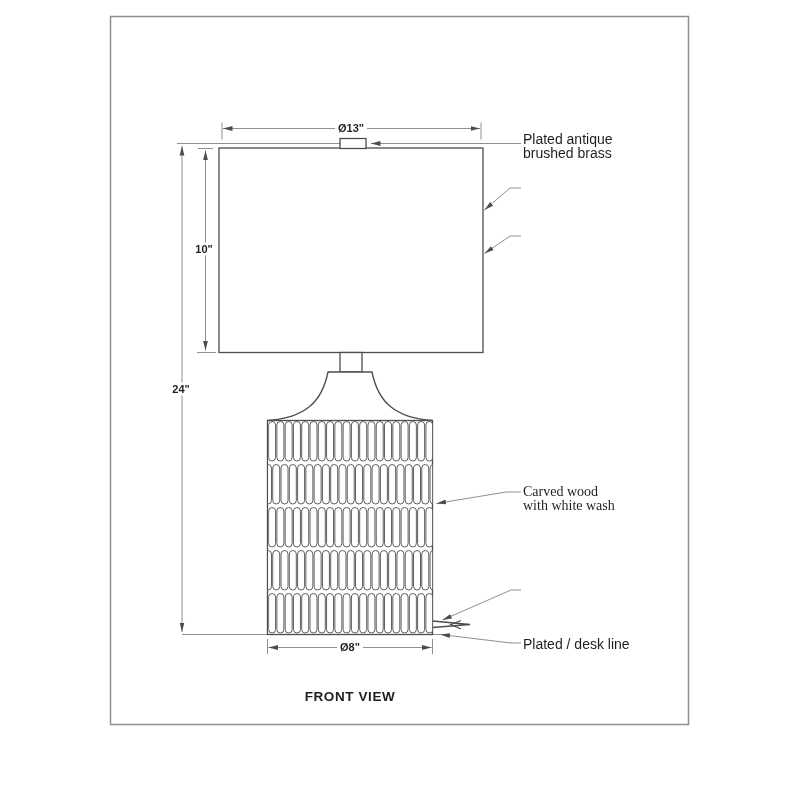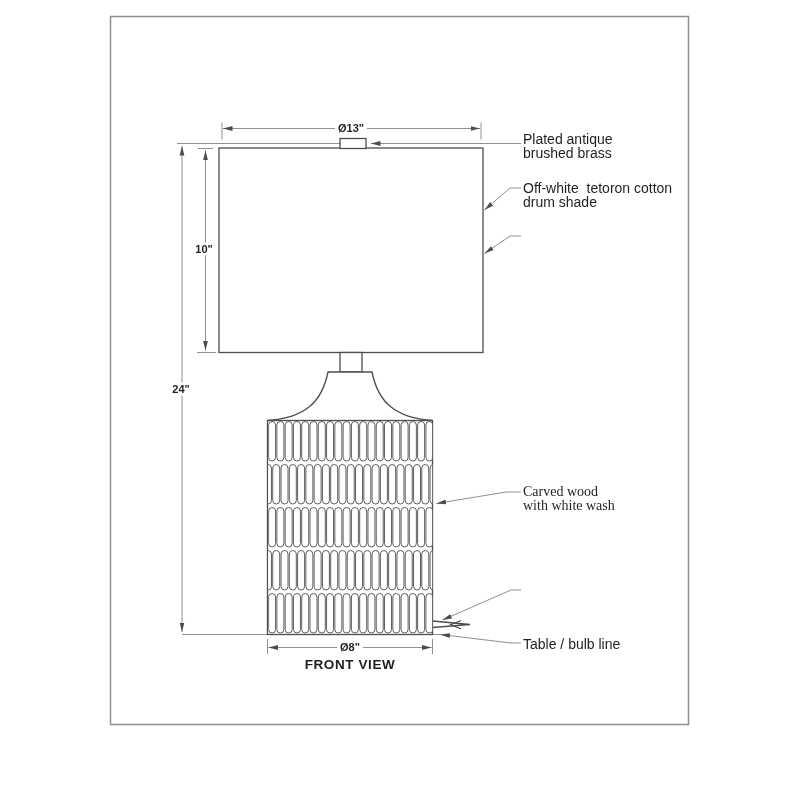--- a/index.html
+++ b/index.html
@@ -25,21 +25,21 @@
   }
   .dim-label {
     position:absolute; transform:translate(-50%,-50%);
     background:#ffffff; padding:0 3px; font-weight:bold;
     font-size:11px; line-height:13px; color:var(--text-color,#1f1f1f);
     white-space:nowrap;
   }
   .view-label {
     position:absolute; transform:translate(-50%,-50%);
     font-size:13.5px; font-weight:600; letter-spacing:0.6px;
-    color:var(--text-color,#1f1f1f); white-space:nowrap;
+    color:var(--text-color,#1f1f1f); white-space:nowrap;margin-top:32px;
   }
 </style>
 </head>
 <body>
 
 <div id="stage">
 
   <svg id="drawing" width="800" height="800" viewBox="0 0 800 800">
     <defs>
       <marker id="arr" viewBox="0 0 10 6" markerWidth="10" markerHeight="6" refX="9.5" refY="3" orient="auto-start-reverse" markerUnits="userSpaceOnUse">
@@ -208,20 +208,18 @@
       </g>
   </svg>
 
   <div class="dim-label" style="left:351px; top:128px;">Ø13"</div>
   <div class="dim-label" style="left:204px; top:249px;">10"</div>
   <div class="dim-label" style="left:181px; top:389px;">24"</div>
   <div class="dim-label" style="left:350px; top:647px;">Ø8"</div>
 
   <div class="label" style="left:523px; top:132px;">Plated antique
 brushed brass</div>
-  <div class="label" style="left:523px; top:181px;">Off-white  tetoron cotton
-drum shade</div>
   <div class="label" style="left:523px; top:485px;font-family:Liberation Serif, serif;">Carved wood
 with white wash</div>
-  <div class="label" style="left:523px; top:637px;">Table / bulb line</div>
+  <div class="label" style="left:523px; top:637px;">Plated / desk line</div>
 
   <div class="view-label" style="left:350px; top:664px;">FRONT VIEW</div>
 </div>
 
 </body></html>

